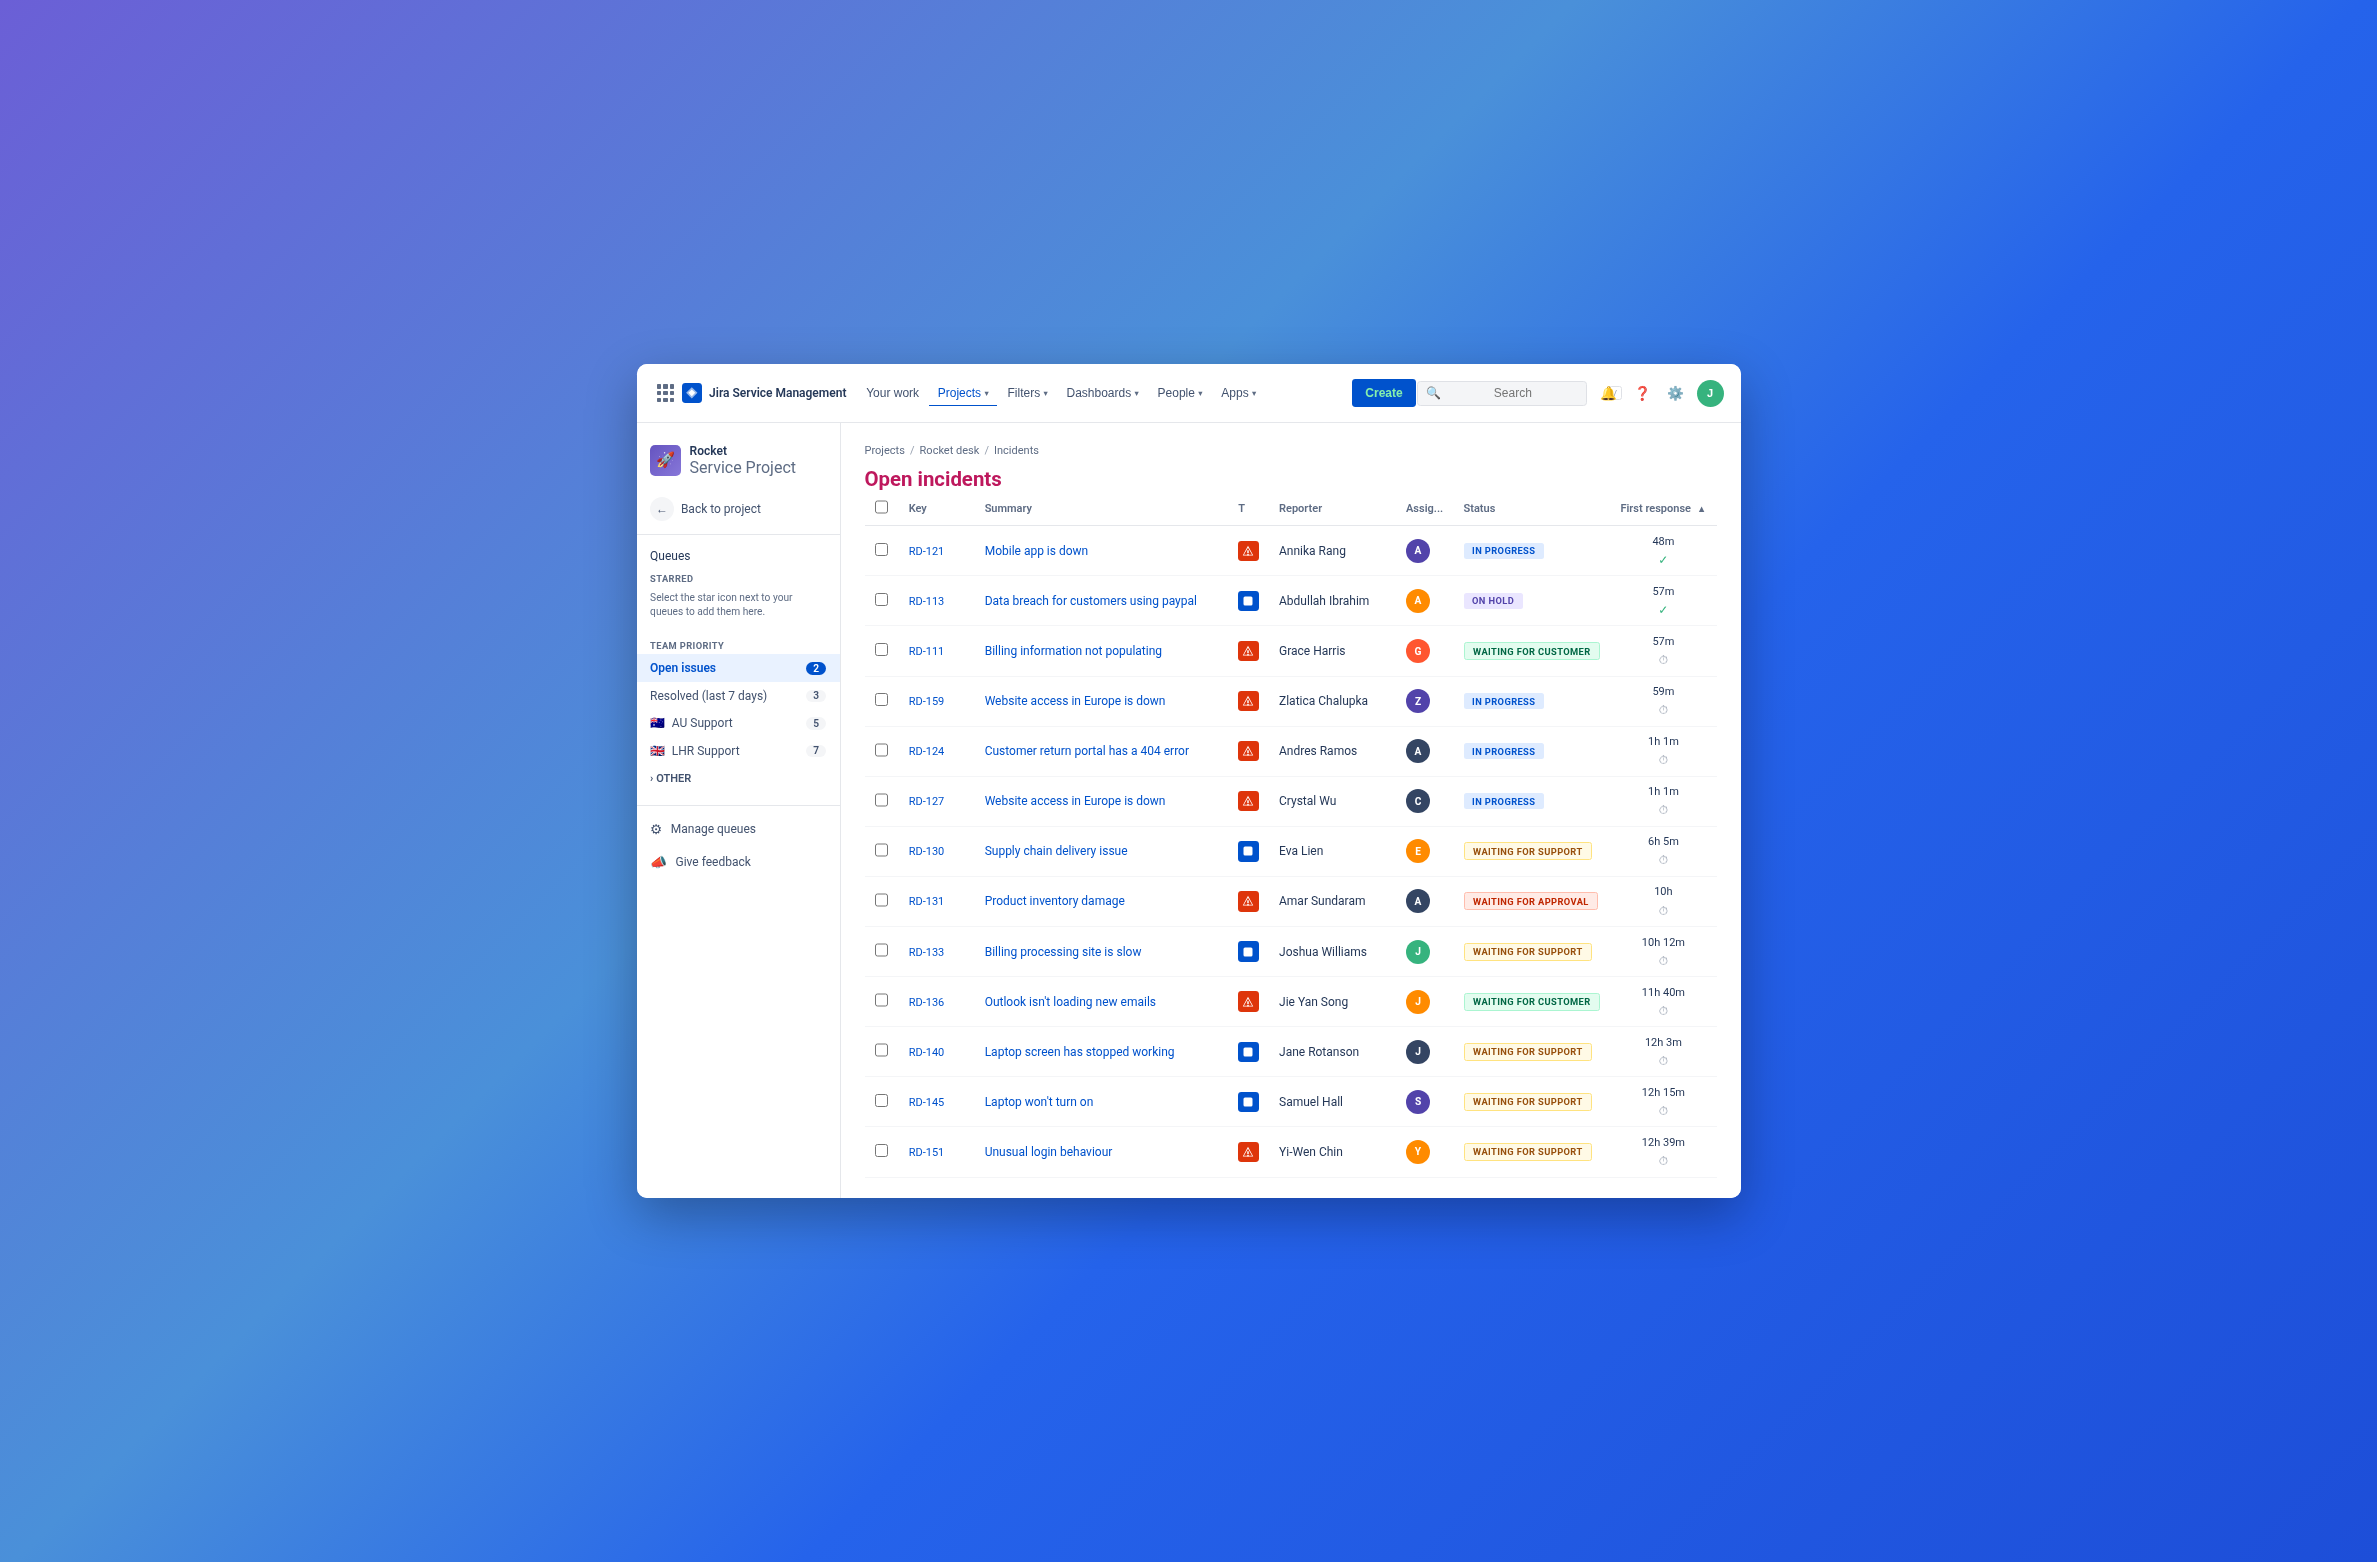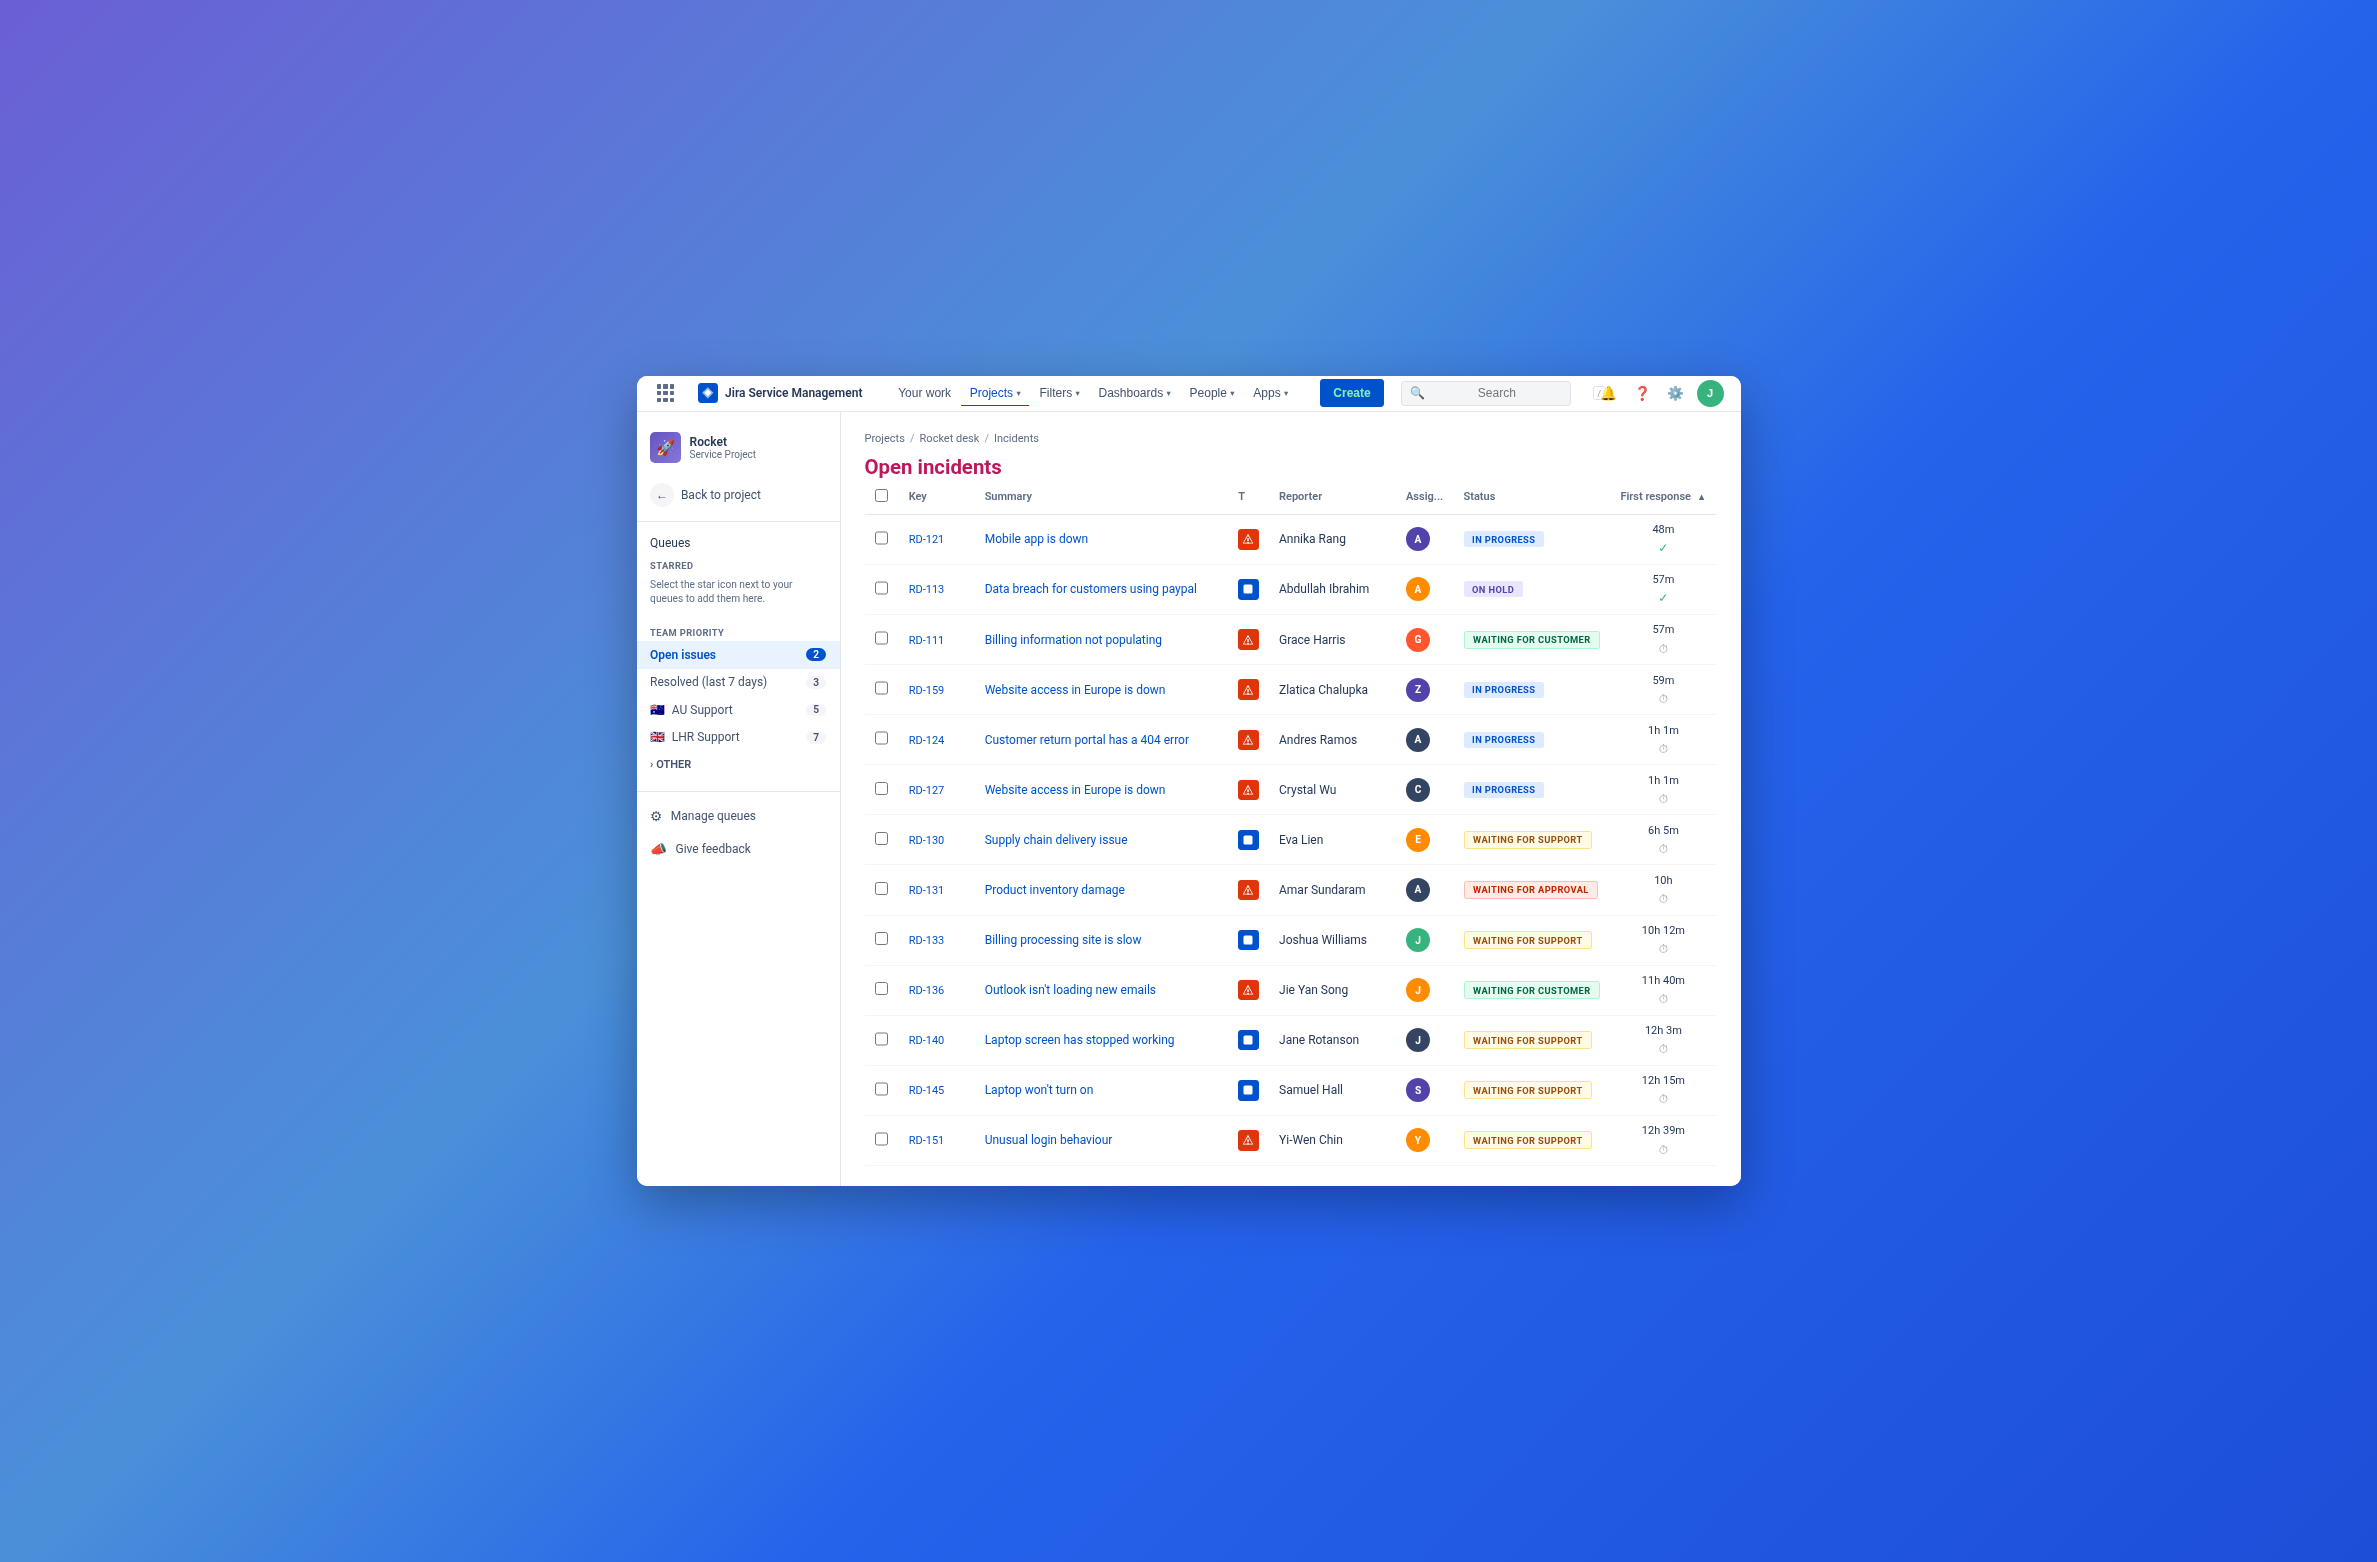--- a/index.html
+++ b/index.html
@@ -20,22 +20,22 @@
       overflow: hidden;
       box-shadow: 0 17px 51px rgba(0,0,0,0.3);
     }
     
     .topnav {
       background: #fff;
       border-bottom: 0.8px solid #e5e7eb;
       display: flex;
       align-items: center;
       padding: 0 17px;
-      height: 36px;
-      gap: 17px;
+      height: 59px;
+      gap: 1px;
     }
     .nav-grid-icon {
       width: 24px; height: 24px;
       display: flex; flex-direction: column;
       gap: 2.5px; justify-content: center; align-items: center;
       cursor: pointer; margin-right: 3.4px;
       flex-shrink: 0;
     }
     .nav-grid-icon .row { display: flex; gap: 2.5px; }
     .nav-grid-icon .dot { width: 4.2px; height: 4.2px; background: #5e6c84; border-radius: 0.8px; }
@@ -105,21 +105,21 @@
       display: flex; align-items: center; gap: 8.5px; padding: 6.8px 13.6px 13.6px;
     }
     .project-icon {
       width: 31px; height: 31px; border-radius: 5.1px;
       background: linear-gradient(135deg, #6554C0, #8777D9);
       display: flex; align-items: center; justify-content: center;
       font-size: 15.3px;
     }
     .project-info { display: flex; flex-direction: column; }
     .project-name { font-size: 12px; font-weight: 600; color: #253858; }
-    .project-type { font-size: 10px; color: #5e6c84; }
+    .project-type { font-size: 16px; color: #5e6c84; }
     .back-to-project {
       display: flex; align-items: center; gap: 6.8px; padding: 6.8px 13.6px 13.6px;
       cursor: pointer; color: #42526e; font-size: 12px; border-bottom: 0.8px solid #e5e7eb;
     }
     .back-icon {
       width: 24px; height: 24px; border-radius: 50%; background: #f4f5f7;
       display: flex; align-items: center; justify-content: center; font-size: 12px;
     }
     .sidebar-section { padding: 13.6px 13.6px 6.8px; }
     .sidebar-section-title {

